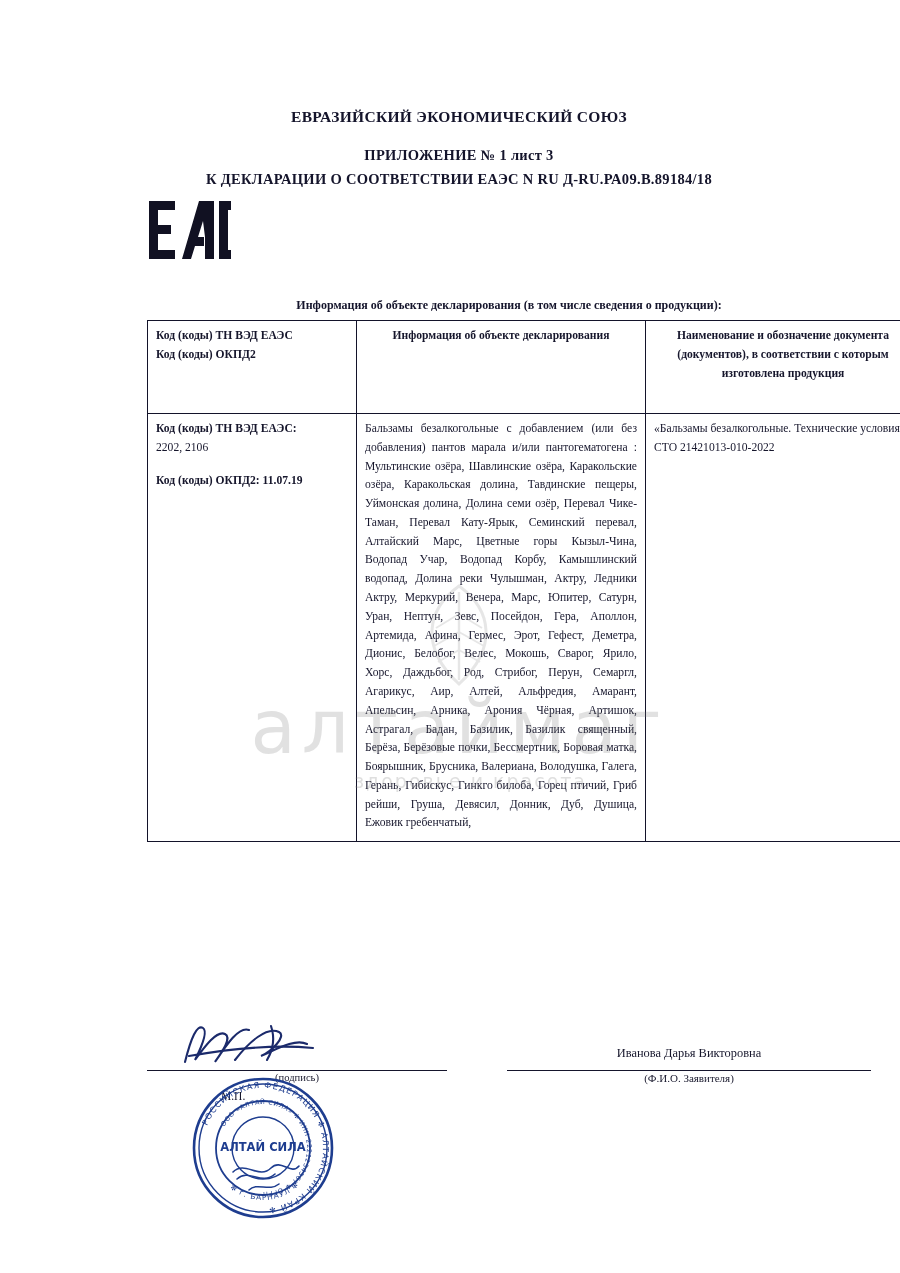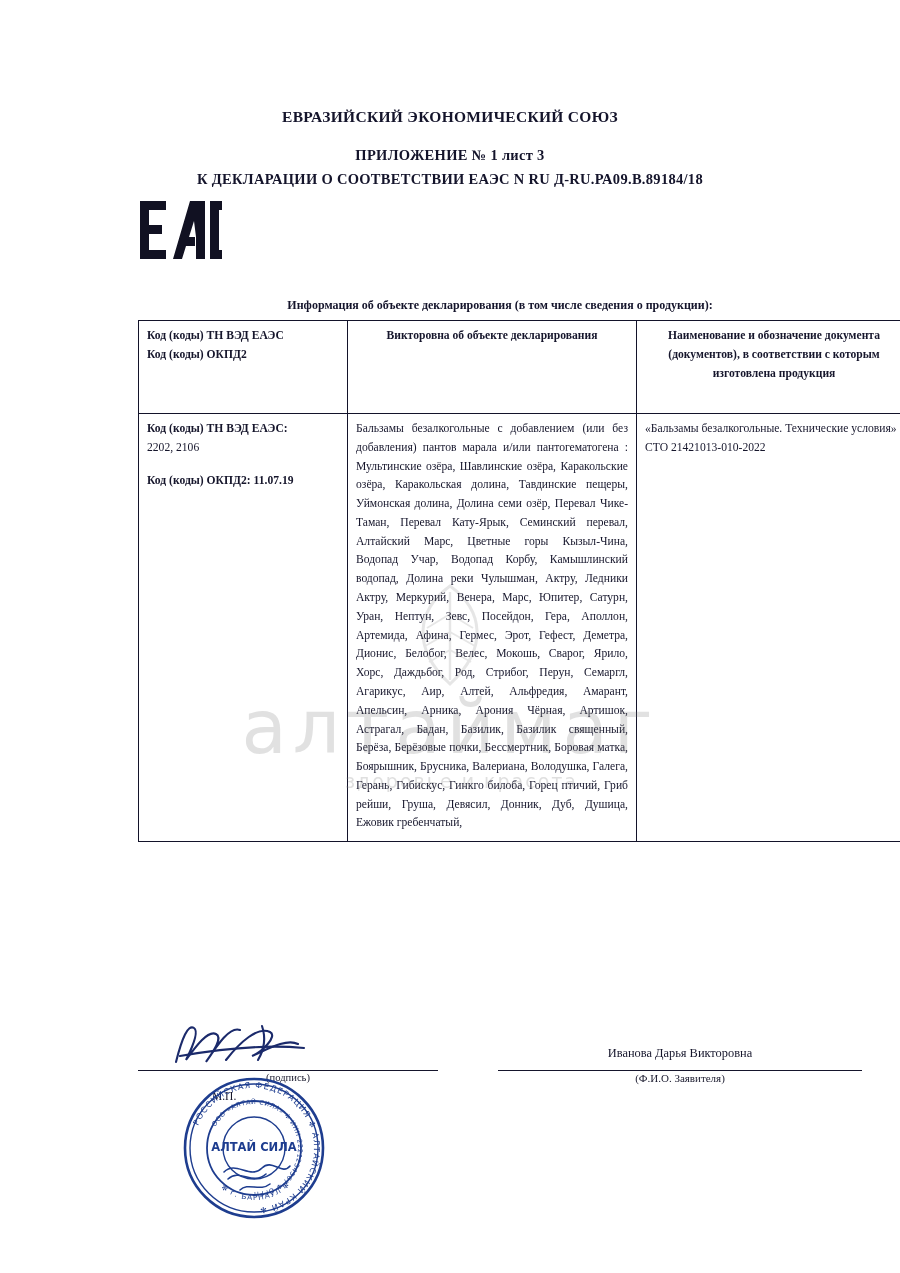--- a/index.html
+++ b/index.html
@@ -10,21 +10,21 @@
   body {
     width: 900px;
     height: 1273px;
     position: relative;
     font-family: "Liberation Serif", serif;
     color: #1a1a2e;
     overflow: hidden;
   }
   .page {
     position: absolute;
-    left: 0; top: 0;
+    left: 9px; top: 0;
     width: 792px;
     height: 1273px;
     background: #fff;
   }
 
   
   .header {
     position: absolute;
     left: 0;
     top: 108px;
@@ -248,21 +248,21 @@
 
   <div class="subtitle">Информация об объекте декларирования (в том числе сведения о продукции):</div>
 
   <table class="tbl">
     <tbody>
       <tr class="head-row">
         <td class="c1 th-1">
           <div>Код (коды) ТН ВЭД ЕАЭС</div>
           <div>Код (коды) ОКПД2</div>
         </td>
-        <td class="c2 th-2">Викторовна об объекте декларирования</td>
+        <td class="c2 th-2">Информация об объекте декларирования</td>
         <td class="c3 th-3">Наименование и обозначение документа (документов), в соответствии с которым изготовлена продукция</td>
       </tr>
       <tr>
         <td class="c1 cell-codes">
           <div class="strong">Код (коды) ТН ВЭД ЕАЭС:</div>
           <div>2202, 2106</div>
           <div class="gap"></div>
           <div class="strong">Код (коды) ОКПД2: 11.07.19</div>
         </td>
         <td class="c2 cell-desc">Бальзамы безалкогольные с добавлением (или без добавления) пантов марала и/или пантогематогена : Мультинские озёра, Шавлинские озёра, Каракольские озёра, Каракольская долина, Тавдинские пещеры, Уймонская долина, Долина семи озёр, Перевал Чике-Таман, Перевал Кату-Ярык, Семинский перевал, Алтайский Марс, Цветные горы Кызыл-Чина, Водопад Учар, Водопад Корбу, Камышлинский водопад, Долина реки Чулышман, Актру, Ледники Актру, Меркурий, Венера, Марс, Юпитер, Сатурн, Уран, Нептун, Зевс, Посейдон, Гера, Аполлон, Артемида, Афина, Гермес, Эрот, Гефест, Деметра, Дионис, Белобог, Велес, Мокошь, Сварог, Ярило, Хорс, Даждьбог, Род, Стрибог, Перун, Семаргл, Агарикус, Аир, Алтей, Альфредия, Амарант, Апельсин, Арника, Арония Чёрная, Артишок, Астрагал, Бадан, Базилик, Базилик священный, Берёза, Берёзовые почки, Бессмертник, Боровая матка, Боярышник, Брусника, Валериана, Володушка, Галега, Герань, Гибискус, Гинкго билоба, Горец птичий, Гриб рейши, Груша, Девясил, Донник, Дуб, Душица, Ежовик гребенчатый,</td>

